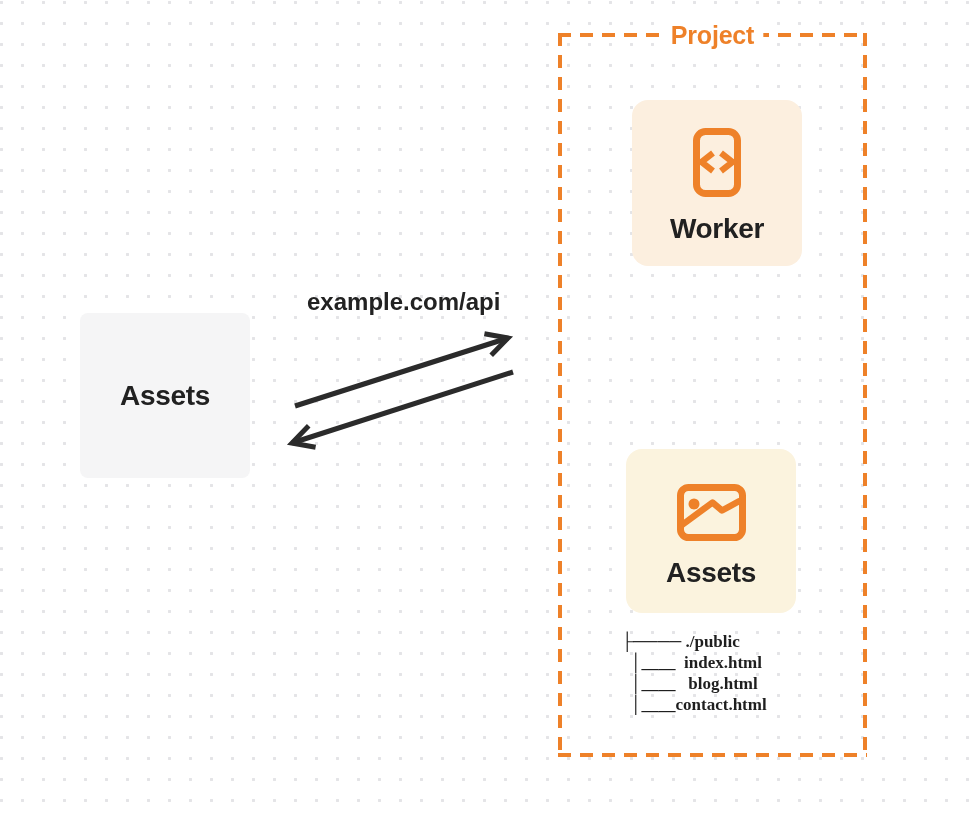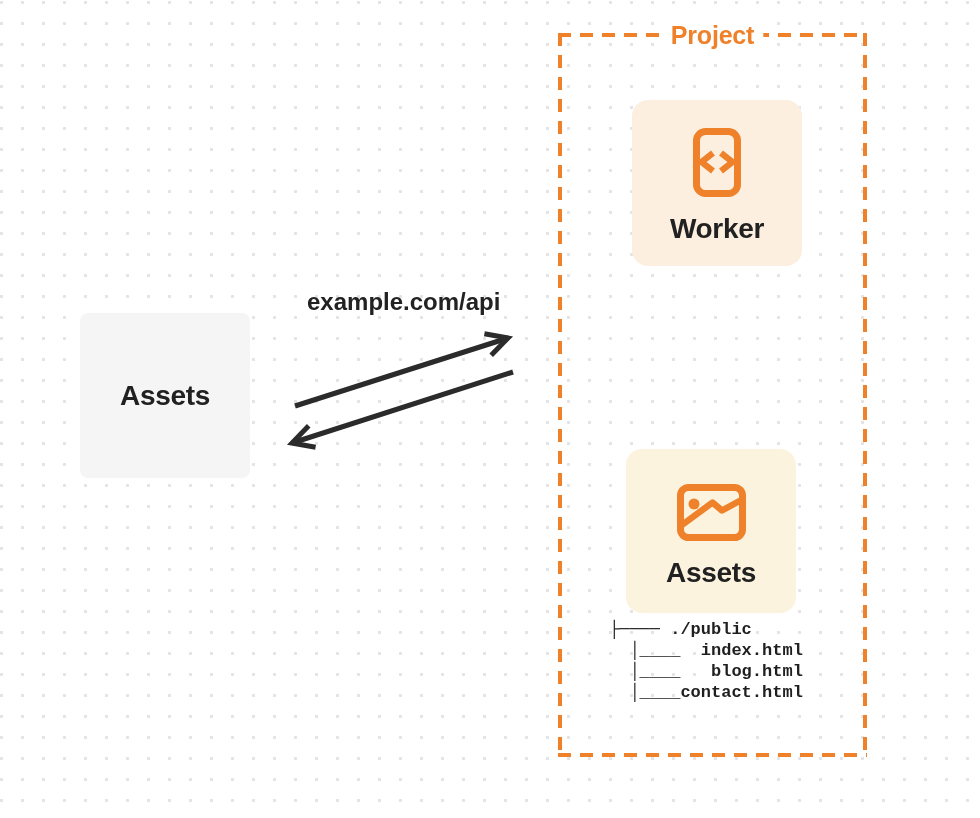--- a/index.html
+++ b/index.html
@@ -71,22 +71,22 @@
   .card{
     position:absolute;
     border-radius:16px;
     display:flex;flex-direction:column;align-items:center;justify-content:center;
   }
   .worker-card{left:632px;top:100px;width:170px;height:166px;background:var(--worker-card-bg);gap:16px;padding-top:6px;box-sizing:border-box;}
   .assets-card{left:626px;top:449px;width:170px;height:164px;background:var(--assets-card-bg);gap:16px;padding-top:10px;box-sizing:border-box;}
   .icon{color:var(--orange);display:block;}
   
   .file-tree{
-    position:absolute;left:609px;top:619px;margin:0;
-    font-family:Liberation Mono, monospace;
+    position:absolute;left:609px;top:619px;margin:12px;
+    font-family:Liberation Serif, serif;
     font-size:17px;line-height:21px;font-weight:700;
     color:var(--text-dark);
     white-space:pre;
   }
 </style>
 </head>
 <body>
 
 <div class="canvas">
 

